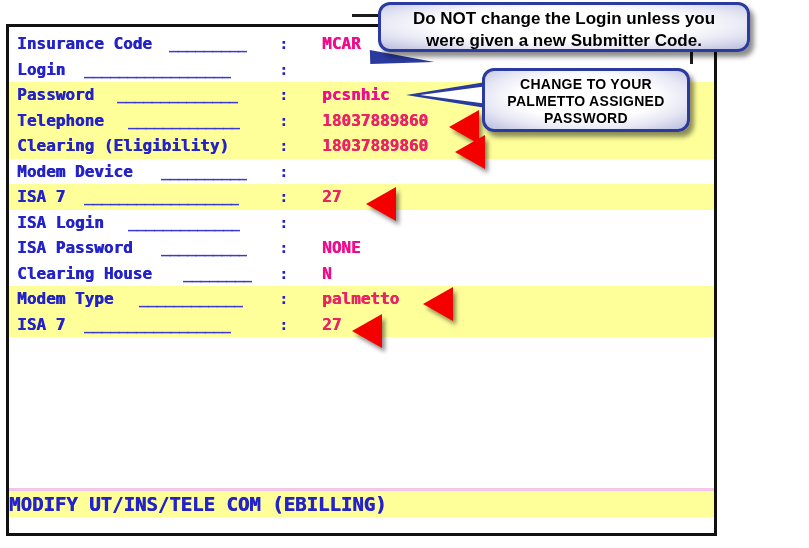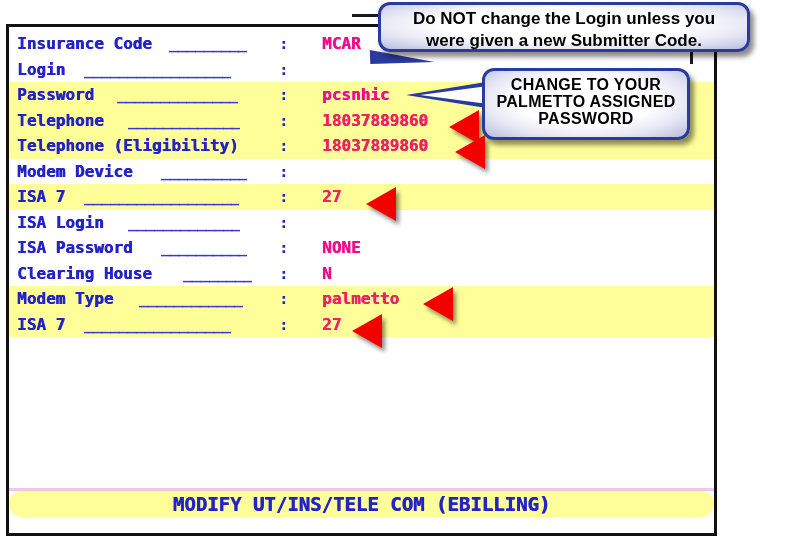--- a/index.html
+++ b/index.html
@@ -94,23 +94,22 @@
     position: absolute;
     left: 0;
     right: 0;
     bottom: 16px;
     height: 26px;
     background: #ffff99;
     color: #2323c8;
     font-size: 19px;
     font-weight: bold;
     line-height: 26px;
-    text-align: center;
+    text-align: left;
     text-shadow: 0.6px 0 0 #2323c8;
-    border-radius: 13px;
   }
 
   
   .arrow {
     position: absolute;
     width: 0;
     height: 0;
     border-top: 17px solid transparent;
     border-bottom: 17px solid transparent;
     border-right: 30px solid #f50000;
@@ -139,22 +138,22 @@
     width: 372px;
     height: 50px;
     font-size: 17px;
     line-height: 22px;
     padding-top: 3px;
   }
   #callout-password {
     left: 482px;
     top: 68px;
     width: 208px;
-    height: 72px;
-    font-size: 16px;
+    height: 64px;
+    font-size: 14px;
     line-height: 17px;
     padding-top: 5px;
     letter-spacing: 0.3px;
   }
 
   
   #tail-login {
     position: absolute;
     left: 370px;
     top: 47px;
@@ -242,21 +241,21 @@
       </div>
 
       <div class="row hl">
         <span class="lbl">Telephone</span>
         <span class="fill" style="left:119px;">_____________</span>
         <span class="colon">:</span>
         <span class="val redish">18037889860</span>
       </div>
 
       <div class="row hl">
-        <span class="lbl">Telephone (Eligibility)</span>
+        <span class="lbl">Clearing (Eligibility)</span>
         <span class="fill" style="left:265px;"></span>
         <span class="colon">:</span>
         <span class="val redish">18037889860</span>
       </div>
 
       <div class="row">
         <span class="lbl">Modem Device</span>
         <span class="fill" style="left:152px;">__________</span>
         <span class="colon">:</span>
       </div>

